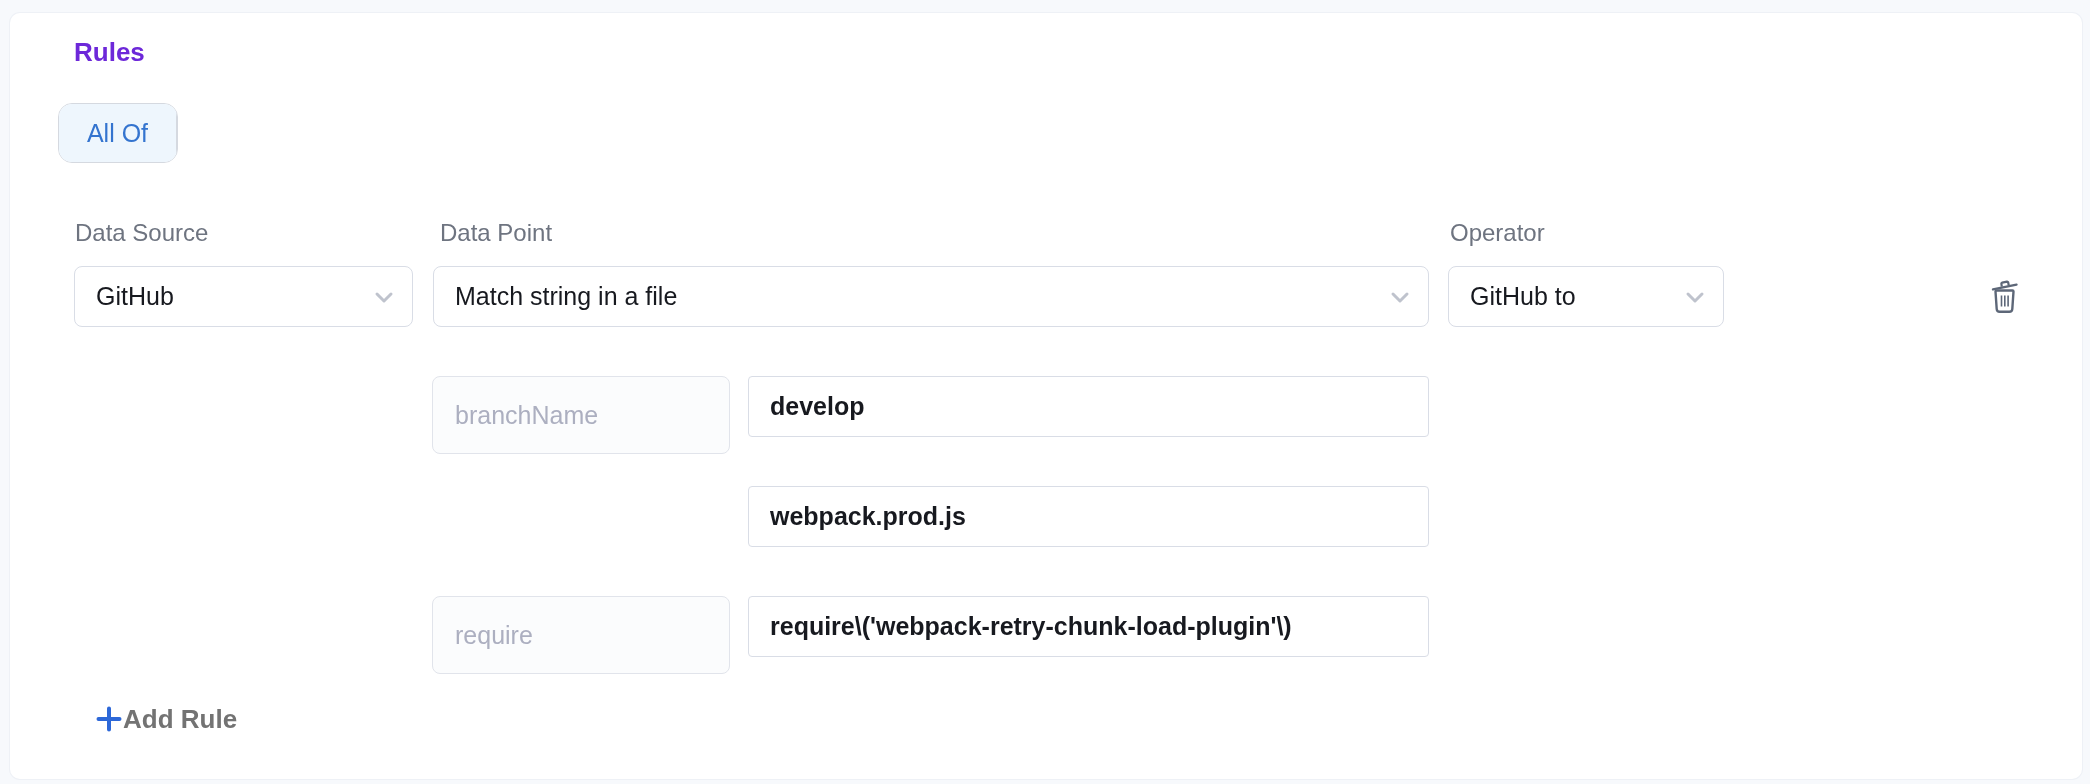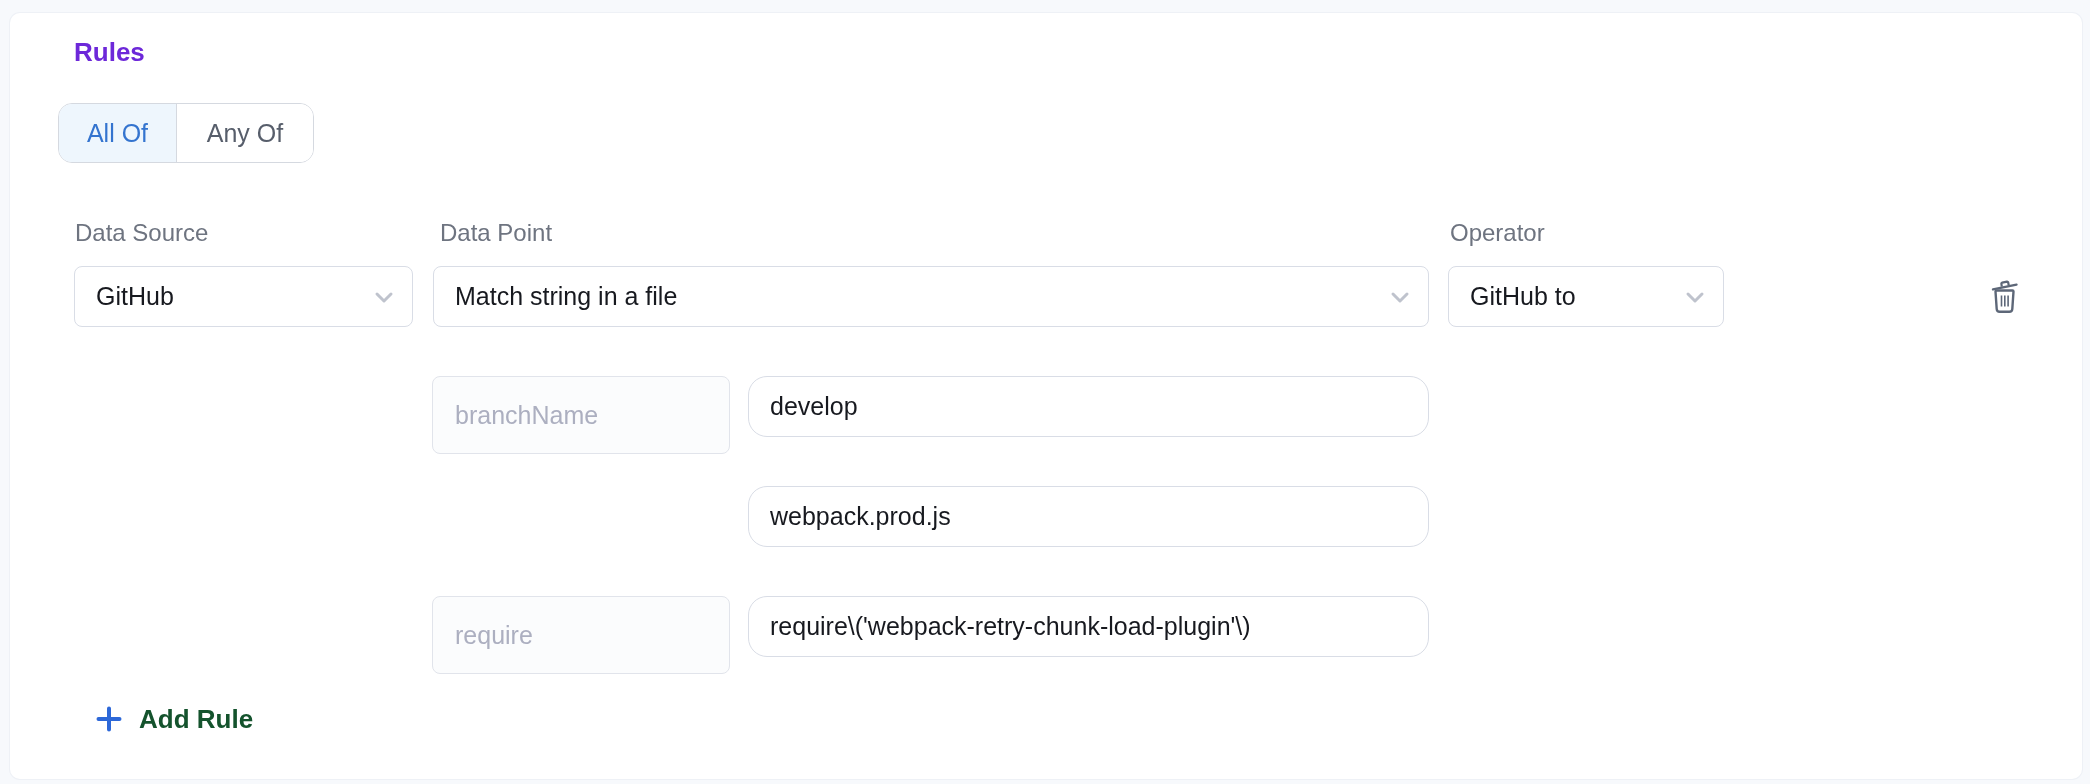--- a/index.html
+++ b/index.html
@@ -129,59 +129,58 @@
     align-items: center;
     padding-left: 22px;
   }
   .param-value {
     position: absolute;
     left: 738px;
     width: 681px;
     height: 61px;
     box-sizing: border-box;
     border: 1px solid #d9dde6;
-    border-radius: 19px;
+    border-radius: 4px;
     background: #ffffff;
     color: #17191f;
     font-size: 25px;
     padding: 0 15px 0 21px;
     font-family: "Liberation Sans", sans-serif;
     outline: none;
+    font-weight: bold;
   }
   .row-0 { top: 363px; }
   .row-1 { top: 473px; }
   .row-2 { top: 583px; }
   .add-rule {
     position: absolute;
     left: 85px;
     top: 688px;
     height: 36px;
     display: flex;
     align-items: center;
-    gap: 16px;
-    cursor: pointer;
-    color: #14532d;
+    cursor: pointer;
+    color: #737373;
     font-size: 26px;
     font-weight: 700;
     background: transparent;
     border: none;
     padding: 0;
     font-family: "Liberation Sans", sans-serif;
   }
 </style>
 </head>
 <body>
 
 <div class="card">
 
   <div class="rules-title">Rules</div>
 
   <div class="segmented">
     <div class="seg-btn seg-all">All Of</div>
-    <div class="seg-btn seg-any">Any Of</div>
   </div>
 
   <div class="field-label lbl-source">Data Source</div>
   <div class="field-label lbl-point">Data Point</div>
   <div class="field-label lbl-operator">Operator</div>
 
   <div class="select sel-source">
     <span class="value">GitHub</span>
     <svg class="chev" width="26" height="26" viewBox="0 0 26 26">
       <path d="M6 10 L13 17 L20 10" fill="none" stroke="#bfc3cd" stroke-width="3" stroke-linecap="round" stroke-linejoin="round"></path>

